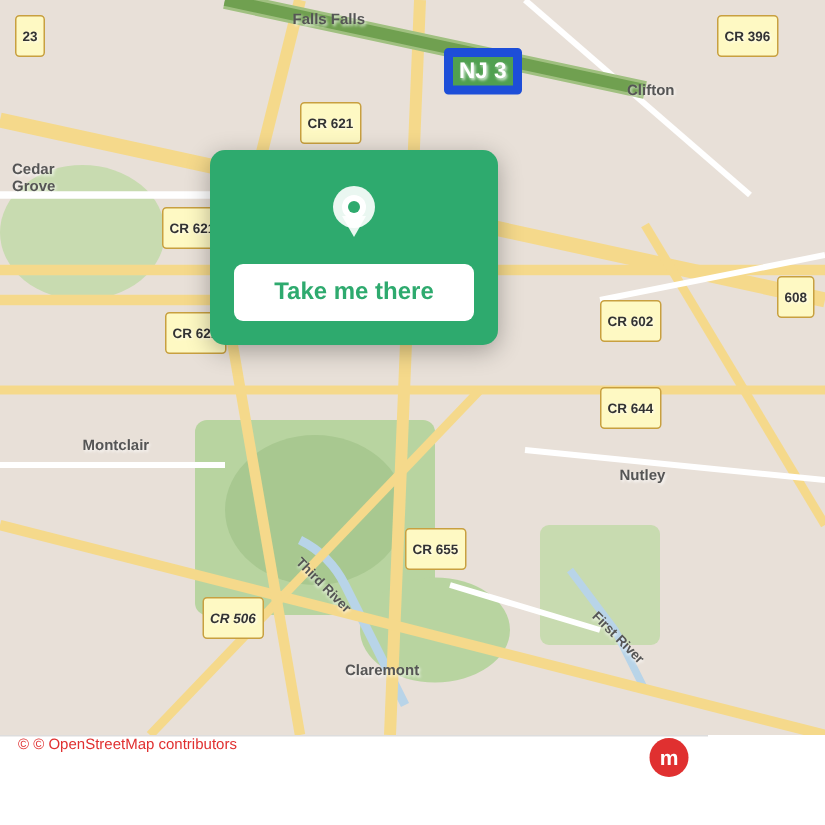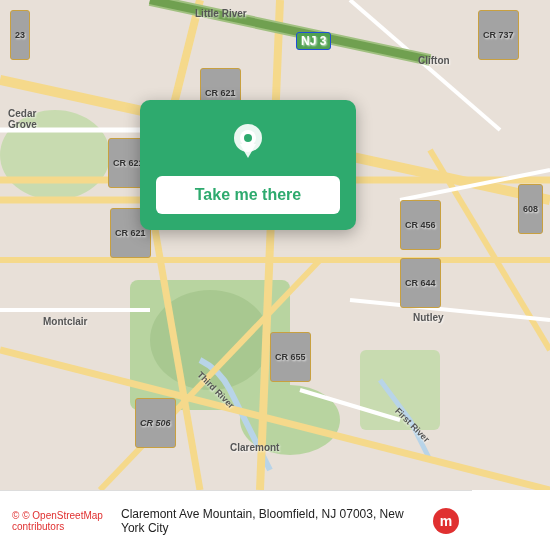--- a/index.html
+++ b/index.html
@@ -17,42 +17,42 @@
     .map-label {
       position: absolute;
       font-size: 10px;
       color: #555;
       font-weight: 600;
       white-space: nowrap;
       text-shadow: 1px 1px 2px rgba(255,255,255,0.8);
       pointer-events: none;
     }
     .map-label.route {
-      background: #a3a3a3;
+      background: #fef9c3;
       border-radius: 3px;
-      padding: 19px 4px;
+      padding: 8px 4px;
       font-size: 9px;
       color: #333;
       border: 1px solid #c8a040;
     }
     .map-label.green-route {
       background: #50a050;
       border-radius: 3px;
       padding: 1px 4px;
-      font-size: 12px;
+      font-size: 15px;
       color: #fff;
-      border: 1px solid #1d4ed8;
+      border: 6px solid #1d4ed8;
     }
 
     
     #popup-card {
       position: absolute;
       top: 100px;
       left: 140px;
-      width: 216px;
+      width: 192px;
       background: #2eaa6e;
       border-radius: 10px;
       padding: 20px 16px 16px;
       display: flex;
       flex-direction: column;
       align-items: center;
       box-shadow: 0 4px 16px rgba(0,0,0,0.3);
     }
 
     .pin-icon {
@@ -73,21 +73,21 @@
       width: 100%;
       text-align: center;
     }
 
     
     #bottom-bar {
       width: 472px;
       height: 60px;
       background: white;
       display: flex;
-      align-items: center;
+      align-items: flex-start;
       padding: 0 12px;
       border-top: 1px solid #ddd;
       position: absolute;
       bottom: 0;
     }
 
     .copyright {
       font-size: 10px;
       color: #777;
       flex: 1;
@@ -145,35 +145,35 @@
     <line x1="350" y1="0" x2="500" y2="130" stroke="#fff" stroke-width="4"></line>
     <line x1="400" y1="200" x2="550" y2="170" stroke="#fff" stroke-width="4"></line>
     <line x1="350" y1="300" x2="550" y2="320" stroke="#fff" stroke-width="4"></line>
     <line x1="300" y1="390" x2="400" y2="420" stroke="#fff" stroke-width="4"></line>
     <line x1="0" y1="310" x2="150" y2="310" stroke="#fff" stroke-width="4"></line>
 
     <line x1="150" y1="0" x2="430" y2="60" stroke="#a0c080" stroke-width="12"></line>
     <line x1="150" y1="0" x2="430" y2="60" stroke="#70a050" stroke-width="8"></line>
   </svg>
 
-  <div class="map-label" style="top:8px;left:195px;">Little River</div>
+  <div class="map-label" style="top:8px;left:195px;">Falls Falls</div>
   <div class="map-label" style="top:55px;left:418px;">Clifton</div>
   <div class="map-label" style="top:108px;left:8px;">Cedar<br>Grove</div>
-  <div class="map-label" style="top:292px;left:43px;margin-top:24px;">Montclair</div>
+  <div class="map-label" style="top:292px;left:55px;">Montclair</div>
   <div class="map-label" style="top:312px;left:413px;">Nutley</div>
   <div class="map-label" style="top:442px;left:230px;">Claremont</div>
 
   <div class="map-label route" style="top:68px;left:200px;">CR 621</div>
   <div class="map-label route" style="top:138px;left:108px;">CR 621</div>
   <div class="map-label route" style="top:208px;left:110px;">CR 621</div>
-  <div class="map-label route" style="top:200px;left:400px;">CR 456</div>
+  <div class="map-label route" style="top:200px;left:400px;">CR 602</div>
   <div class="map-label route" style="top:258px;left:400px;">CR 644</div>
-  <div class="map-label route" style="top:332px;left:270px;text-align:right;">CR 655</div>
+  <div class="map-label route" style="top:352px;left:270px;text-align:right;">CR 655</div>
   <div class="map-label route" style="top:398px;left:135px;font-style:italic;">CR 506</div>
-  <div class="map-label route" style="top:10px;left:478px;">CR 737</div>
+  <div class="map-label route" style="top:10px;left:478px;">CR 396</div>
   <div class="map-label route" style="top:10px;left:10px;">23</div>
   <div class="map-label route" style="top:145px;left:518px;margin-top:39px;">608</div>
   <div class="map-label green-route" style="top:32px;left:296px;">NJ 3</div>
 
   <div class="map-label" style="top:385px;left:192px;transform:rotate(45deg);font-size:9px;">Third River</div>
   <div class="map-label" style="top:420px;left:390px;transform:rotate(45deg);font-size:9px;">First River</div>
 
   <div id="popup-card">
 
     <svg class="pin-icon" viewBox="0 0 44 44">
@@ -185,21 +185,20 @@
     <button id="take-me-there-btn">Take me there</button>
   </div>
 
 </div>
 
 <div id="bottom-bar">
   <div class="copyright">
     <span>©</span>
     <span>© OpenStreetMap contributors</span>
   </div>
-  <div class="address-text">Claremont Ave Mountain, Bloomfield, NJ 07003, New York City</div>
 
   <div class="moovit-logo">
     <svg width="28" height="28" viewBox="0 0 28 28">
 
       <circle cx="14" cy="14" r="13" fill="#e03030"></circle>
       <text x="14" y="19" text-anchor="middle" font-size="14" fill="white" font-weight="bold" font-family="Arial">m</text>
     </svg>
   </div>
 </div>
 

